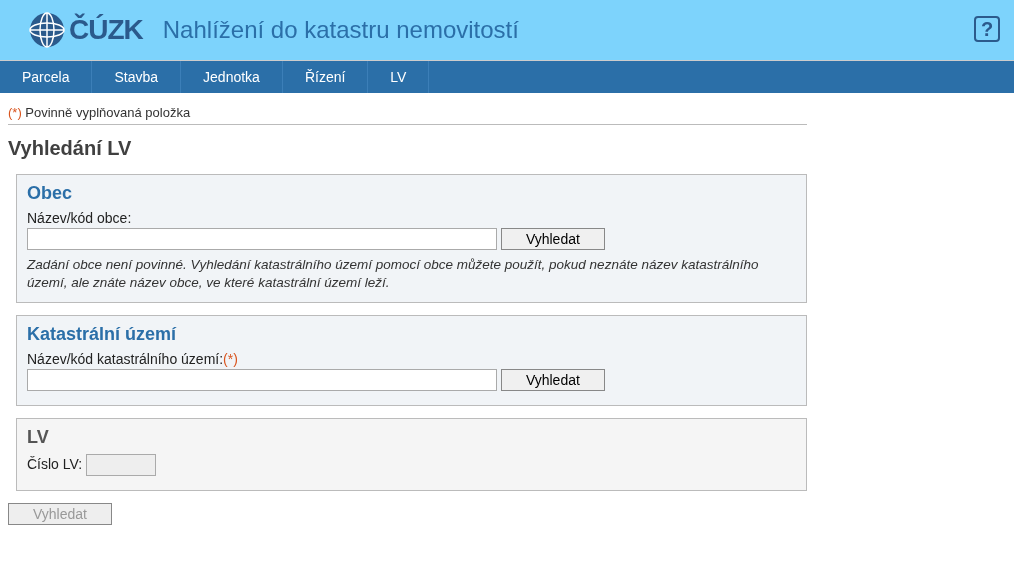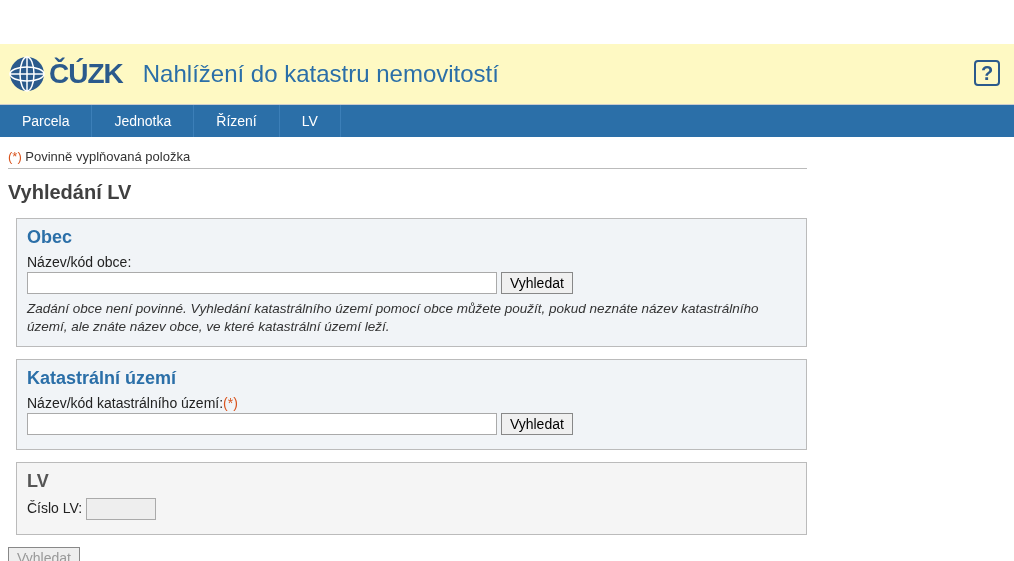--- a/index.html
+++ b/index.html
@@ -1,17 +1,17 @@
 <!DOCTYPE html>
 <html><head>
 <meta charset="utf-8">
 <style>
   * { box-sizing: border-box; margin: 0; padding: 0; }
   body { font-family: "Segoe UI", Arial, sans-serif; font-size: 14px; color: #333; background: #fff; width: 1014px; }
-  .header { background: #fef9c3; display: flex; align-items: center; padding: 10px 7px; position: relative; border-bottom: 1px solid #ccc; margin-top: 44px; }
+  .header { background: #7dd3fc; display: flex; align-items: center; padding: 10px 27px; position: relative; border-bottom: 1px solid #ccc; }
   .logo { display: flex; align-items: center; gap: 6px; }
   .logo-icon { width: 40px; height: 40px; }
   .logo-text { font-size: 28px; font-weight: 700; color: #2b5a8c; letter-spacing: -1px; margin-left: -4px; }
   .app-title { font-size: 24px; color: #2b6fa8; margin-left: 20px; font-weight: 400; }
   .help-icon { position: absolute; right: 14px; top: 16px; width: 26px; height: 26px; color: #2b5a8c; cursor: pointer; }
   .nav { background: #2b6fa8; display: flex; text-align: center; }
   .nav-item { color: #fff; padding: 8px 22px; font-size: 14px; border-right: 1px solid #3c7fb8; cursor: pointer; }
   .content { padding: 8px 8px 20px 8px; max-width: 815px; }
   .mandatory-note { font-size: 13px; color: #333; padding: 4px 0; border-bottom: 1px solid #bbb; margin-bottom: 12px; }
   .mandatory-note .star { color: #d9541e; }
@@ -19,21 +19,21 @@
   .panel { border: 1px solid #bbb; background: #f1f4f7; padding: 8px 10px 10px 10px; margin-bottom: 12px; margin-left: 8px; }
   .panel-title { color: #2b6fa8; font-size: 18px; font-weight: 700; margin-bottom: 6px; }
   .panel-disabled { background: #f5f5f5; color: #555; }
   .panel-disabled .panel-title { color: #555; }
   .field-row { margin-bottom: 4px; }
   .label { font-size: 14px; color: #222; display: inline-block; margin-bottom: 2px; }
   .req { color: #d9541e; }
   .text-input { border: 1px solid #aaa; background: #fff; height: 22px; font-size: 13px; padding: 1px 4px; vertical-align: middle; }
   .text-input.wide { width: 470px; }
   .text-input.small { width: 70px; background: #eee; }
-  .btn { border: 1px solid #888; background: #f0f0f0; padding: 2px 8px; font-size: 14px; cursor: pointer; vertical-align: middle; }
+  .btn { border: 1px solid #888; background: #f0f0f0; padding: 2px 24px; font-size: 14px; cursor: pointer; vertical-align: middle; }
   .btn:disabled { color: #999; background: #eee; cursor: default; }
   .hint { font-style: italic; font-size: 13.5px; color: #333; margin-top: 6px; line-height: 1.35; }
   .submit-row { margin-top: 6px; }
 </style>
 </head>
 <body>
 
 <div class="header">
   <div class="logo">
     <svg class="logo-icon" viewBox="0 0 40 40">
@@ -47,20 +47,21 @@
   </div>
   <span class="app-title">Nahlížení do katastru nemovitostí</span>
   <svg class="help-icon" viewBox="0 0 26 26">
     <rect x="1" y="1" width="24" height="24" rx="3" fill="none" stroke="#2b5a8c" stroke-width="2"></rect>
     <text x="13" y="20" text-anchor="middle" font-size="20" font-weight="bold" fill="#2b5a8c">?</text>
   </svg>
 </div>
 
 <div class="nav">
   <div class="nav-item">Parcela</div>
+  <div class="nav-item">Stavba</div>
   <div class="nav-item">Jednotka</div>
   <div class="nav-item">Řízení</div>
   <div class="nav-item">LV</div>
 </div>
 
 <div class="content">
   <div class="mandatory-note">
     <span class="star">(*)</span><span> Povinně vyplňovaná položka</span>
   </div>
 

